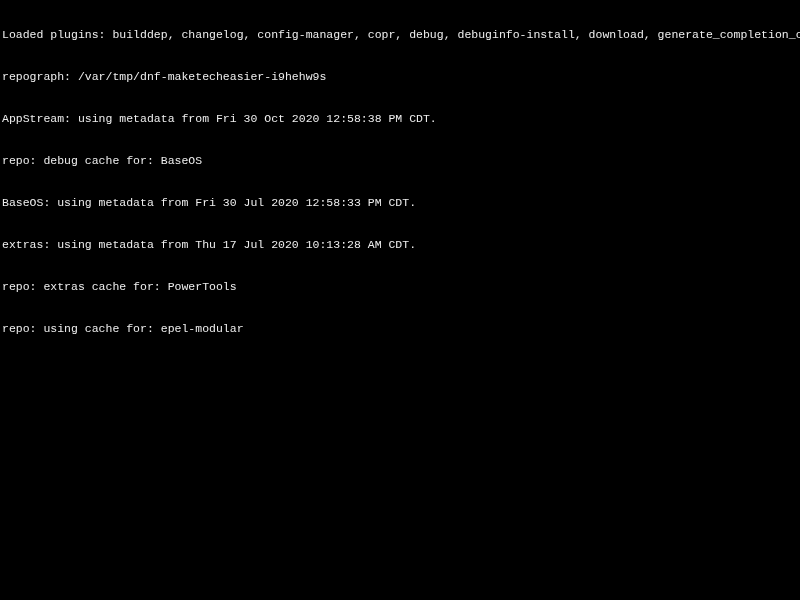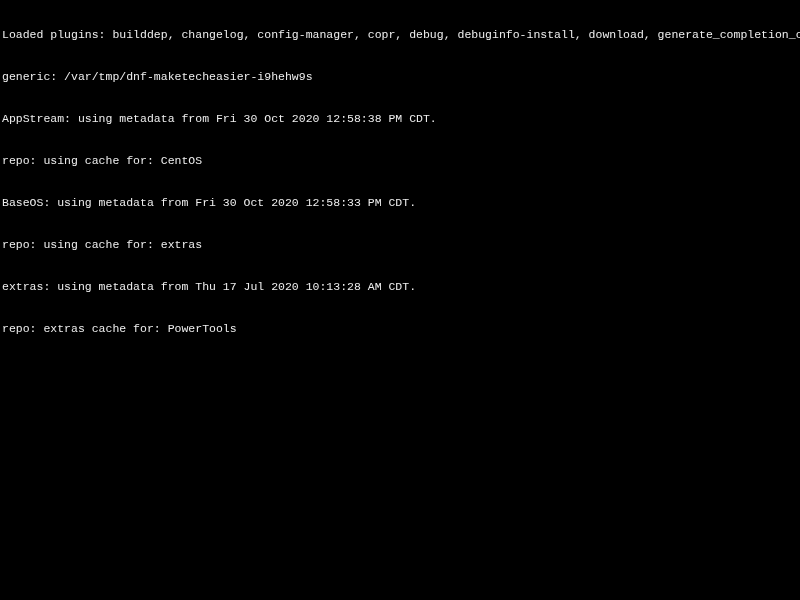--- a/index.html
+++ b/index.html
@@ -20,27 +20,27 @@
   }
   .line {
     white-space: pre;
   }
 </style>
 </head>
 <body>
 
 <div class="terminal">
   <div class="line">Loaded plugins: builddep, changelog, config-manager, copr, debug, debuginfo-install, download, generate_completion_cache, needs-</div>
-  <div class="line">generic: /var/tmp/dnf-maketecheasier-i9hehw9s</div>
+  <div class="line">repograph: /var/tmp/dnf-maketecheasier-i9hehw9s</div>
   <div class="line">AppStream: using metadata from Fri 30 Oct 2020 12:58:38 PM CDT.</div>
-  <div class="line">repo: using cache for: CentOS</div>
-  <div class="line">BaseOS: using metadata from Fri 30 Oct 2020 12:58:33 PM CDT.</div>
-  <div class="line">repo: using cache for: extras</div>
+  <div class="line">repo: debug cache for: BaseOS</div>
+  <div class="line">BaseOS: using metadata from Fri 30 Jul 2020 12:58:33 PM CDT.</div>
   <div class="line">extras: using metadata from Thu 17 Jul 2020 10:13:28 AM CDT.</div>
   <div class="line">repo: extras cache for: PowerTools</div>
+  <div class="line">repo: using cache for: epel-modular</div>
   
   
   
   
   
   
 
   
   
   

